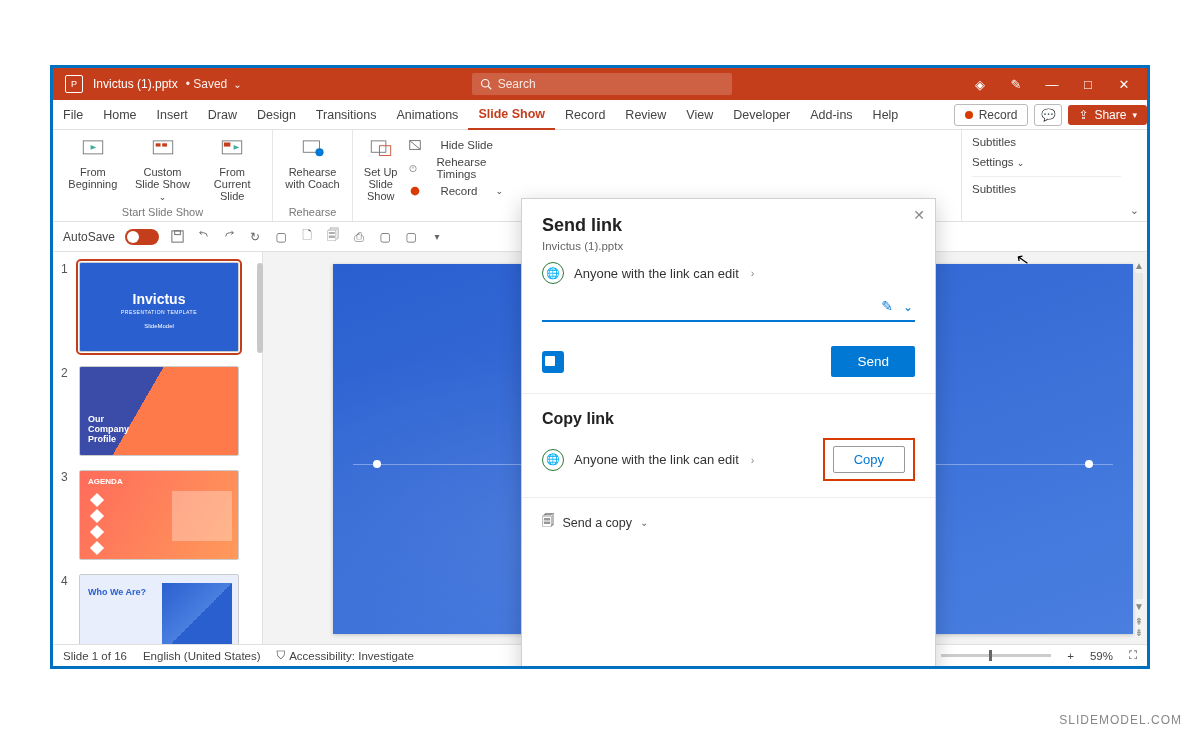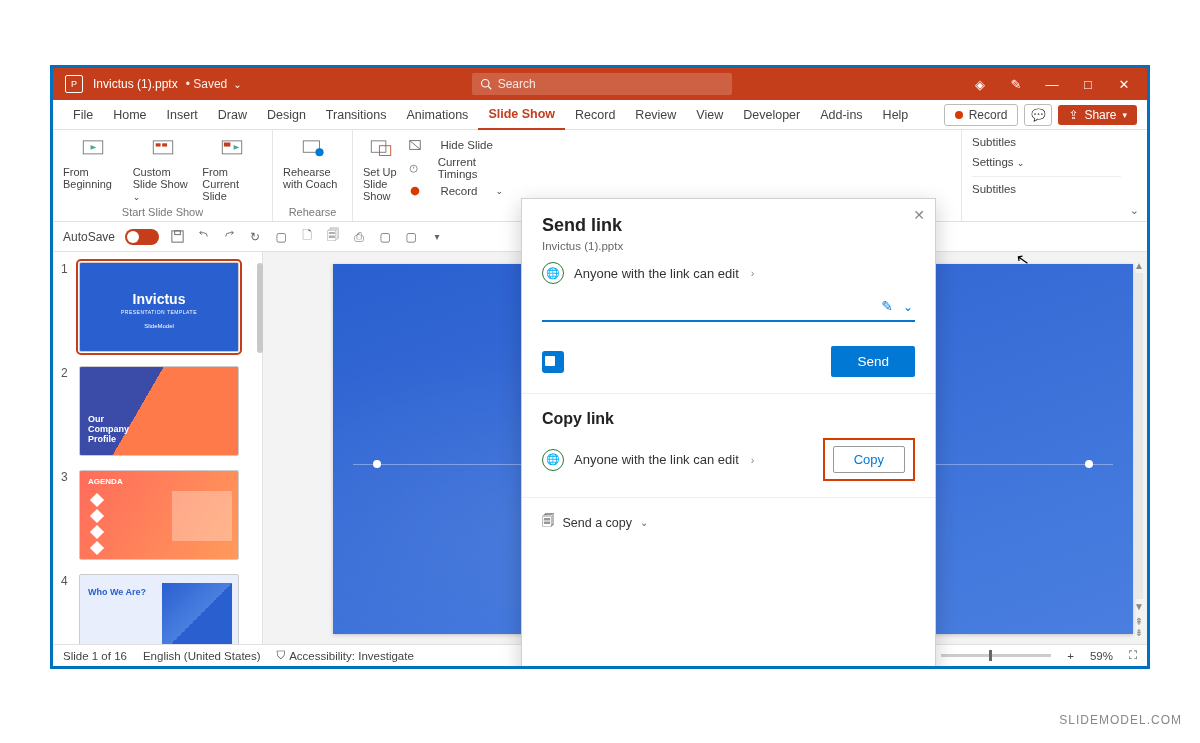--- a/index.html
+++ b/index.html
@@ -10,34 +10,34 @@
   .titlebar { height: 32px; background: #c43e1c; display: flex; align-items: center; color: #fff; font-size: 12px; }
   .titlebar .pp-icon { width: 18px; height: 18px; margin: 0 10px 0 12px; border: 1px solid #fff; border-radius: 2px; font-size: 9px; display:flex;align-items:center;justify-content:center; }
   .titlebar .saved { margin-left: 8px; opacity:.9;}
   .titlebar .chev { margin-left: 6px; font-size: 10px; }
   .titlebar .searchbox { margin-left: 230px; width: 260px; height: 22px; background: rgba(255,255,255,.18); border-radius: 2px; display:flex; align-items:center; padding:0 8px; gap:6px; color:#fff; }
   .titlebar .searchbox svg { width:12px;height:12px; }
   .titlebar .right-icons { margin-left:auto; display:flex; align-items:center; gap:18px; padding-right:14px; }
   .titlebar .right-icons .wico { width:18px; color:#fff; text-align:center; font-size:13px; }
 
   
-  .menubar { height: 30px; background:#fff; border-bottom:1px solid #e1e1e1; display:flex; align-items:center; padding: 0 10px; font-size: 12.5px; color:#444; gap:0; }
+  .menubar { height: 30px; background:#fff; border-bottom:1px solid #e1e1e1; display:flex; align-items:center; padding: 0 0; font-size: 12.5px; color:#444; gap:0; }
   .menubar .tab { padding: 0 10px; height:30px; display:flex; align-items:center; cursor:default; }
   .menubar .tab.active { color:#c43e1c; border-bottom:2px solid #c43e1c; font-weight:600; }
   .menubar .spacer { flex:1; }
   .menubar .record-btn { border:1px solid #bbb; border-radius:3px; padding:3px 10px; font-size:12px; display:flex; align-items:center; gap:6px; }
   .menubar .record-btn .dot { width:8px;height:8px;border-radius:50%;background:#d83b01; }
   .menubar .comment-btn { border:1px solid #bbb; border-radius:3px; width:28px;height:22px;display:flex;align-items:center;justify-content:center;margin:0 6px; font-size:12px;}
   .menubar .share-btn { background:#c43e1c; color:#fff; border-radius:3px; padding:3px 10px; font-size:12px; display:flex; align-items:center; gap:6px; }
 
   
   .ribbon { height: 92px; background:#fff; border-bottom:1px solid #e1e1e1; position:relative; display:flex; }
   .rgroup { border-right:1px solid #e6e6e6; padding:4px 10px 0 10px; display:flex; flex-direction:column; }
   .rgroup .btns { display:flex; gap:10px; }
-  .rbtn { width:60px; text-align:left; font-size:11px; color:#444; }
+  .rbtn { width:60px; text-align:center; font-size:11px; color:#444; }
   .rbtn .ico { height:30px; display:flex; align-items:center; justify-content:center; margin-bottom:2px; }
   .rbtn .ico svg { width:26px; height:26px; }
   .rgroup .glabel { text-align:center; font-size:11px; color:#777; margin-top:auto; padding-bottom:3px; }
   .smallcol { font-size:11.5px; color:#444; display:flex; flex-direction:column; gap:4px; padding-top:4px;}
   .smallcol .row { display:flex; align-items:center; gap:18px;}
   .smallcol svg { width:14px;height:14px; }
   .ribbon .right-stub { position:absolute; right:16px; top:0; height:92px; width:170px; border-left:1px solid #e6e6e6; font-size:11.5px; color:#444; padding:6px 10px; display:flex; flex-direction:column; gap:8px; }
   .ribbon .right-stub .row { text-align:left;}
   .ribbon .collapse { position:absolute; right:8px; bottom:4px; font-size:11px; color:#666;}
 
@@ -236,21 +236,21 @@
                 <rect x="2" y="3" width="12" height="10" fill="none" stroke="#666"></rect>
                 <line x1="2" y1="3" x2="14" y2="13" stroke="#666"></line>
               </svg>
               <span>Hide Slide</span>
             </div>
           <div class="row">
               <svg viewBox="0 0 16 16">
                 <circle cx="8" cy="9" r="5" fill="none" stroke="#666"></circle>
                 <line x1="8" y1="9" x2="8" y2="6" stroke="#666"></line>
               </svg>
-              <span>Current Timings</span>
+              <span>Rehearse Timings</span>
             </div>
           <div class="row">
               <svg viewBox="0 0 16 16">
                 <circle cx="8" cy="8" r="5" fill="#d83b01"></circle>
               </svg>
               <span>Record</span> 
               <span style="font-size:9px">⌄</span>
             </div>
         </div>
       </div>

